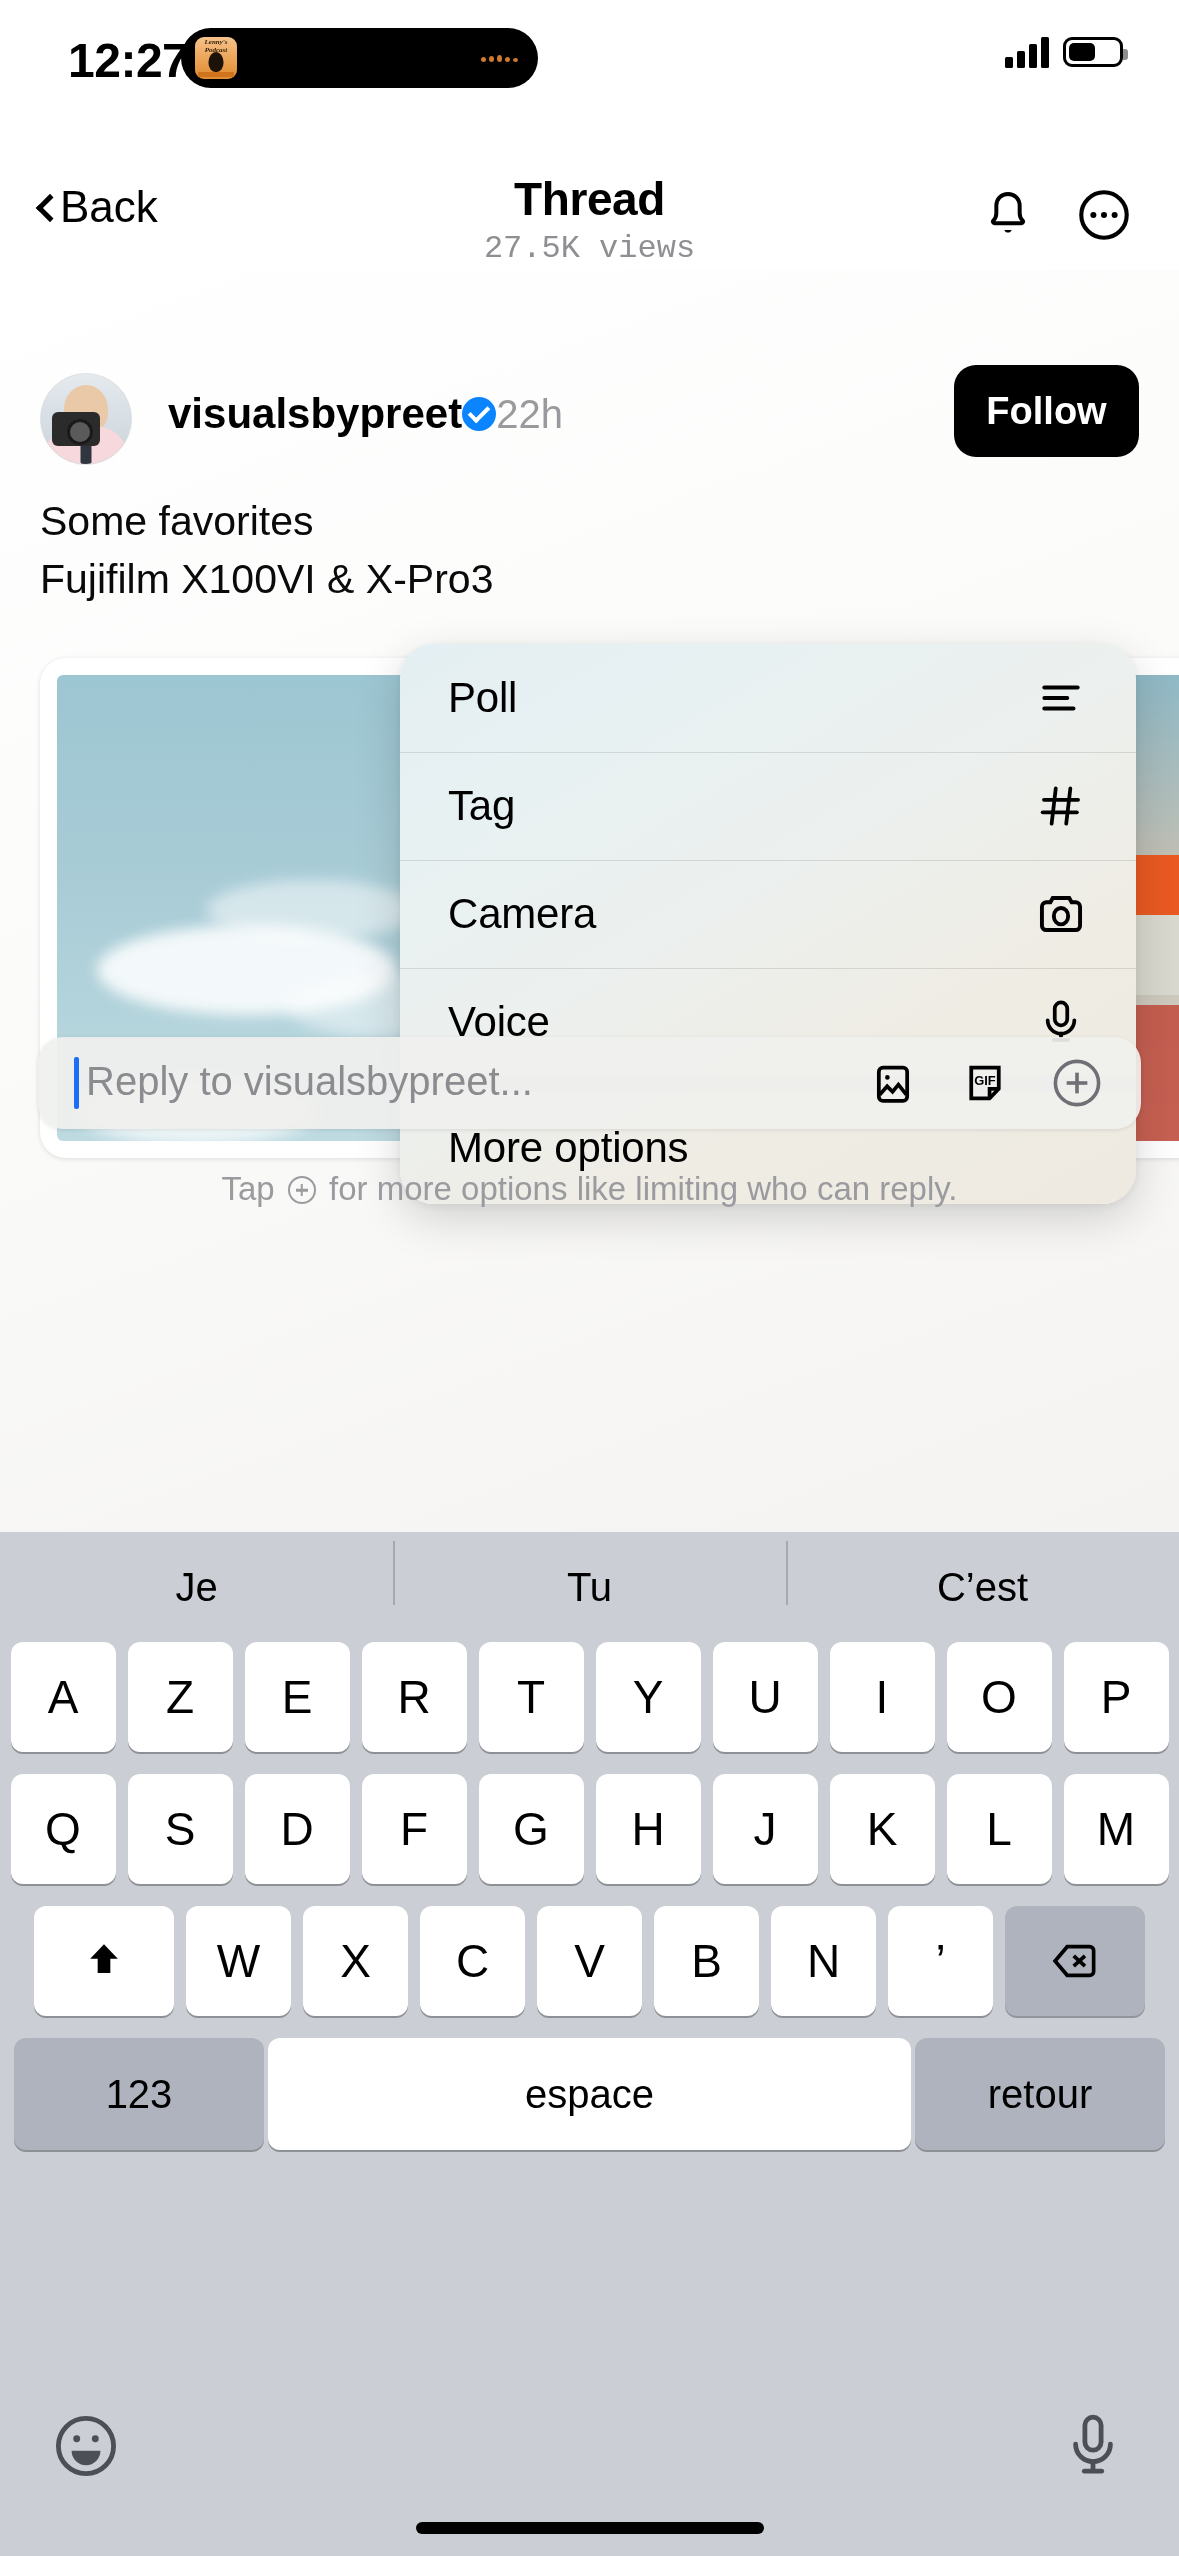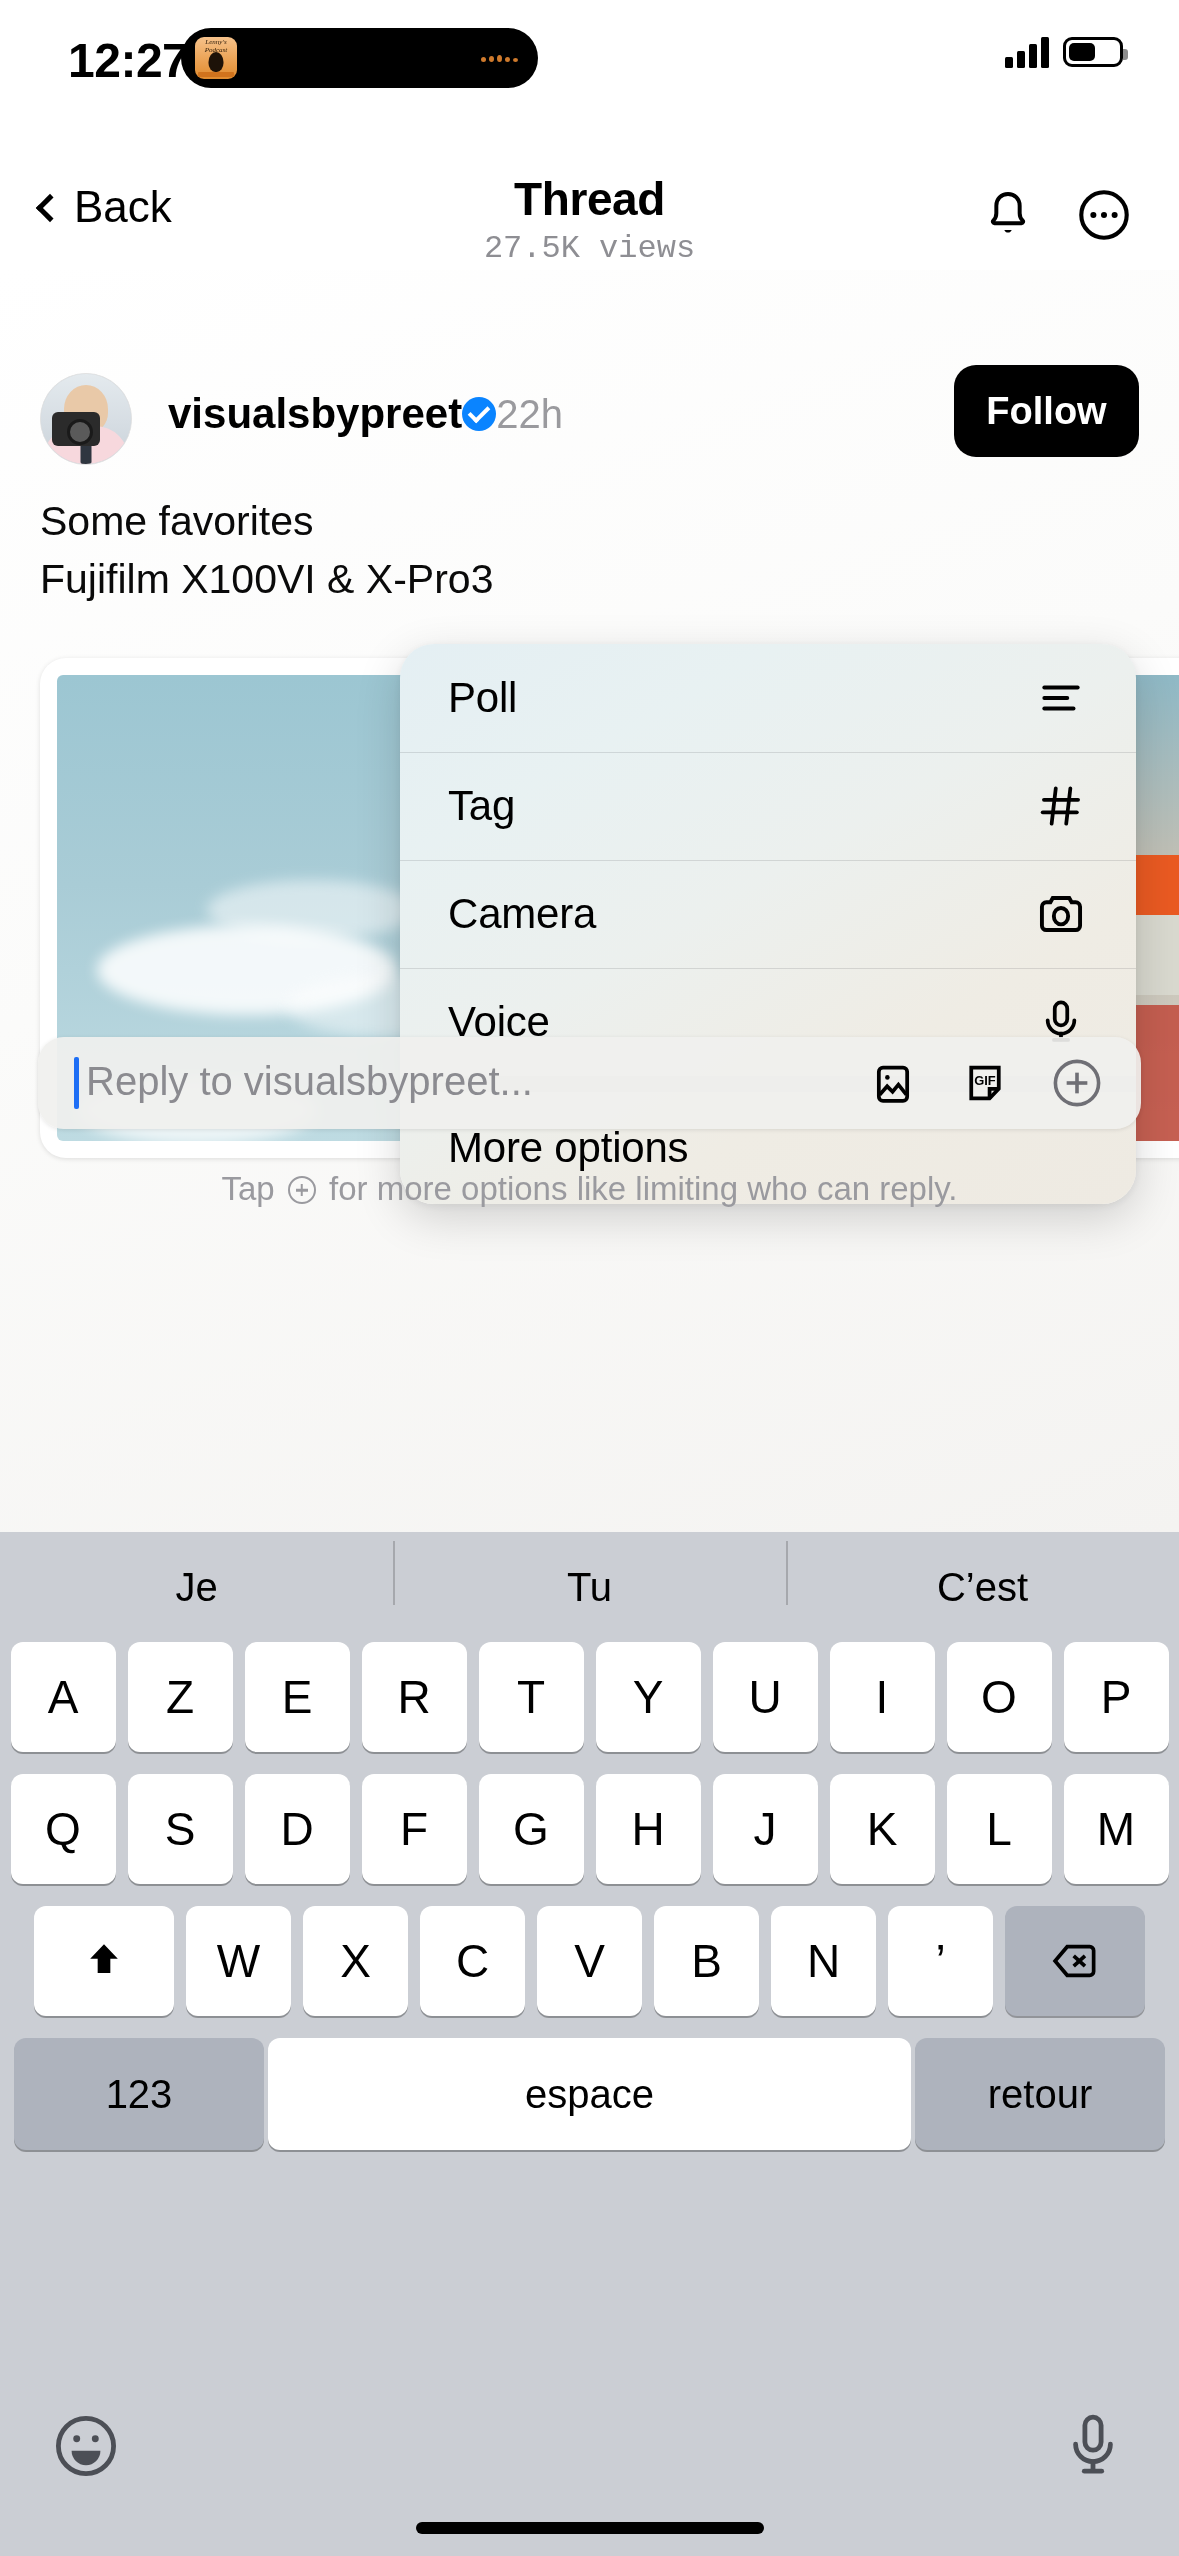--- a/index.html
+++ b/index.html
@@ -26,21 +26,21 @@
     background:#000; border-radius:30px; display:flex; align-items:center;
     padding:0 14px; justify-content:space-between;
   }
   .di-art{
     width:42px; height:42px; border-radius:9px; overflow:hidden; position:relative;
     background:linear-gradient(180deg,#f6c28b 0%,#eda85e 45%,#e08b2e 100%);
     flex:0 0 auto;
   }
   .di-art .di-txt{
     position:absolute; top:2px; left:0; width:100%; text-align:center;
-    font-family:"Liberation Serif", serif; font-style:italic; font-weight:400;
+    font-family:"Liberation Serif", serif; font-style:italic; font-weight:700;
     font-size:7px; line-height:7.5px; color:#2c1a07;
   }
   .di-art .di-face{
     position:absolute; left:50%; top:15px; transform:translateX(-50%);
     width:15px; height:20px; border-radius:50% 50% 45% 45%;
     background:#1d1208;
   }
   .di-art .di-bar{
     position:absolute; left:3px; bottom:2px; width:36px; height:5px;
     background:#d0731d; border-radius:1px;
@@ -64,21 +64,21 @@
   .signal i:nth-child(4){height:31px}
   .battery{ position:relative; width:60px; height:30px; border:3px solid #000; border-radius:9px; }
   .battery .fill{ position:absolute; left:3px; top:3px; bottom:3px; width:26px; background:#000; border-radius:5px;}
   .battery .nub{ position:absolute; right:-8px; top:9px; width:5px; height:11px; background:#000; border-radius:0 3px 3px 0; opacity:.45;}
 
   
   .navbar{
     position:absolute; top:160px; left:0; width:1179px; height:110px; z-index:30;
   }
   .nav-back{
-    position:absolute; left:40px; top:22px; display:flex; align-items:center; gap:14px;
+    position:absolute; left:40px; top:22px; display:flex; align-items:center; gap:0;
     font-size:44px; font-weight:400; color:#000; cursor:pointer;
   }
   .nav-back .chev{
     width:20px; height:20px; border-left:5px solid #000; border-bottom:5px solid #000;
     transform:rotate(45deg); display:block; margin-top:2px;
   }
   .nav-title-wrap{
     position:absolute; left:0; top:12px; width:1179px; text-align:center; pointer-events:none;
   }
   .nav-title{ font-size:46px; font-weight:700; color:#000; letter-spacing:-0.4px;}

